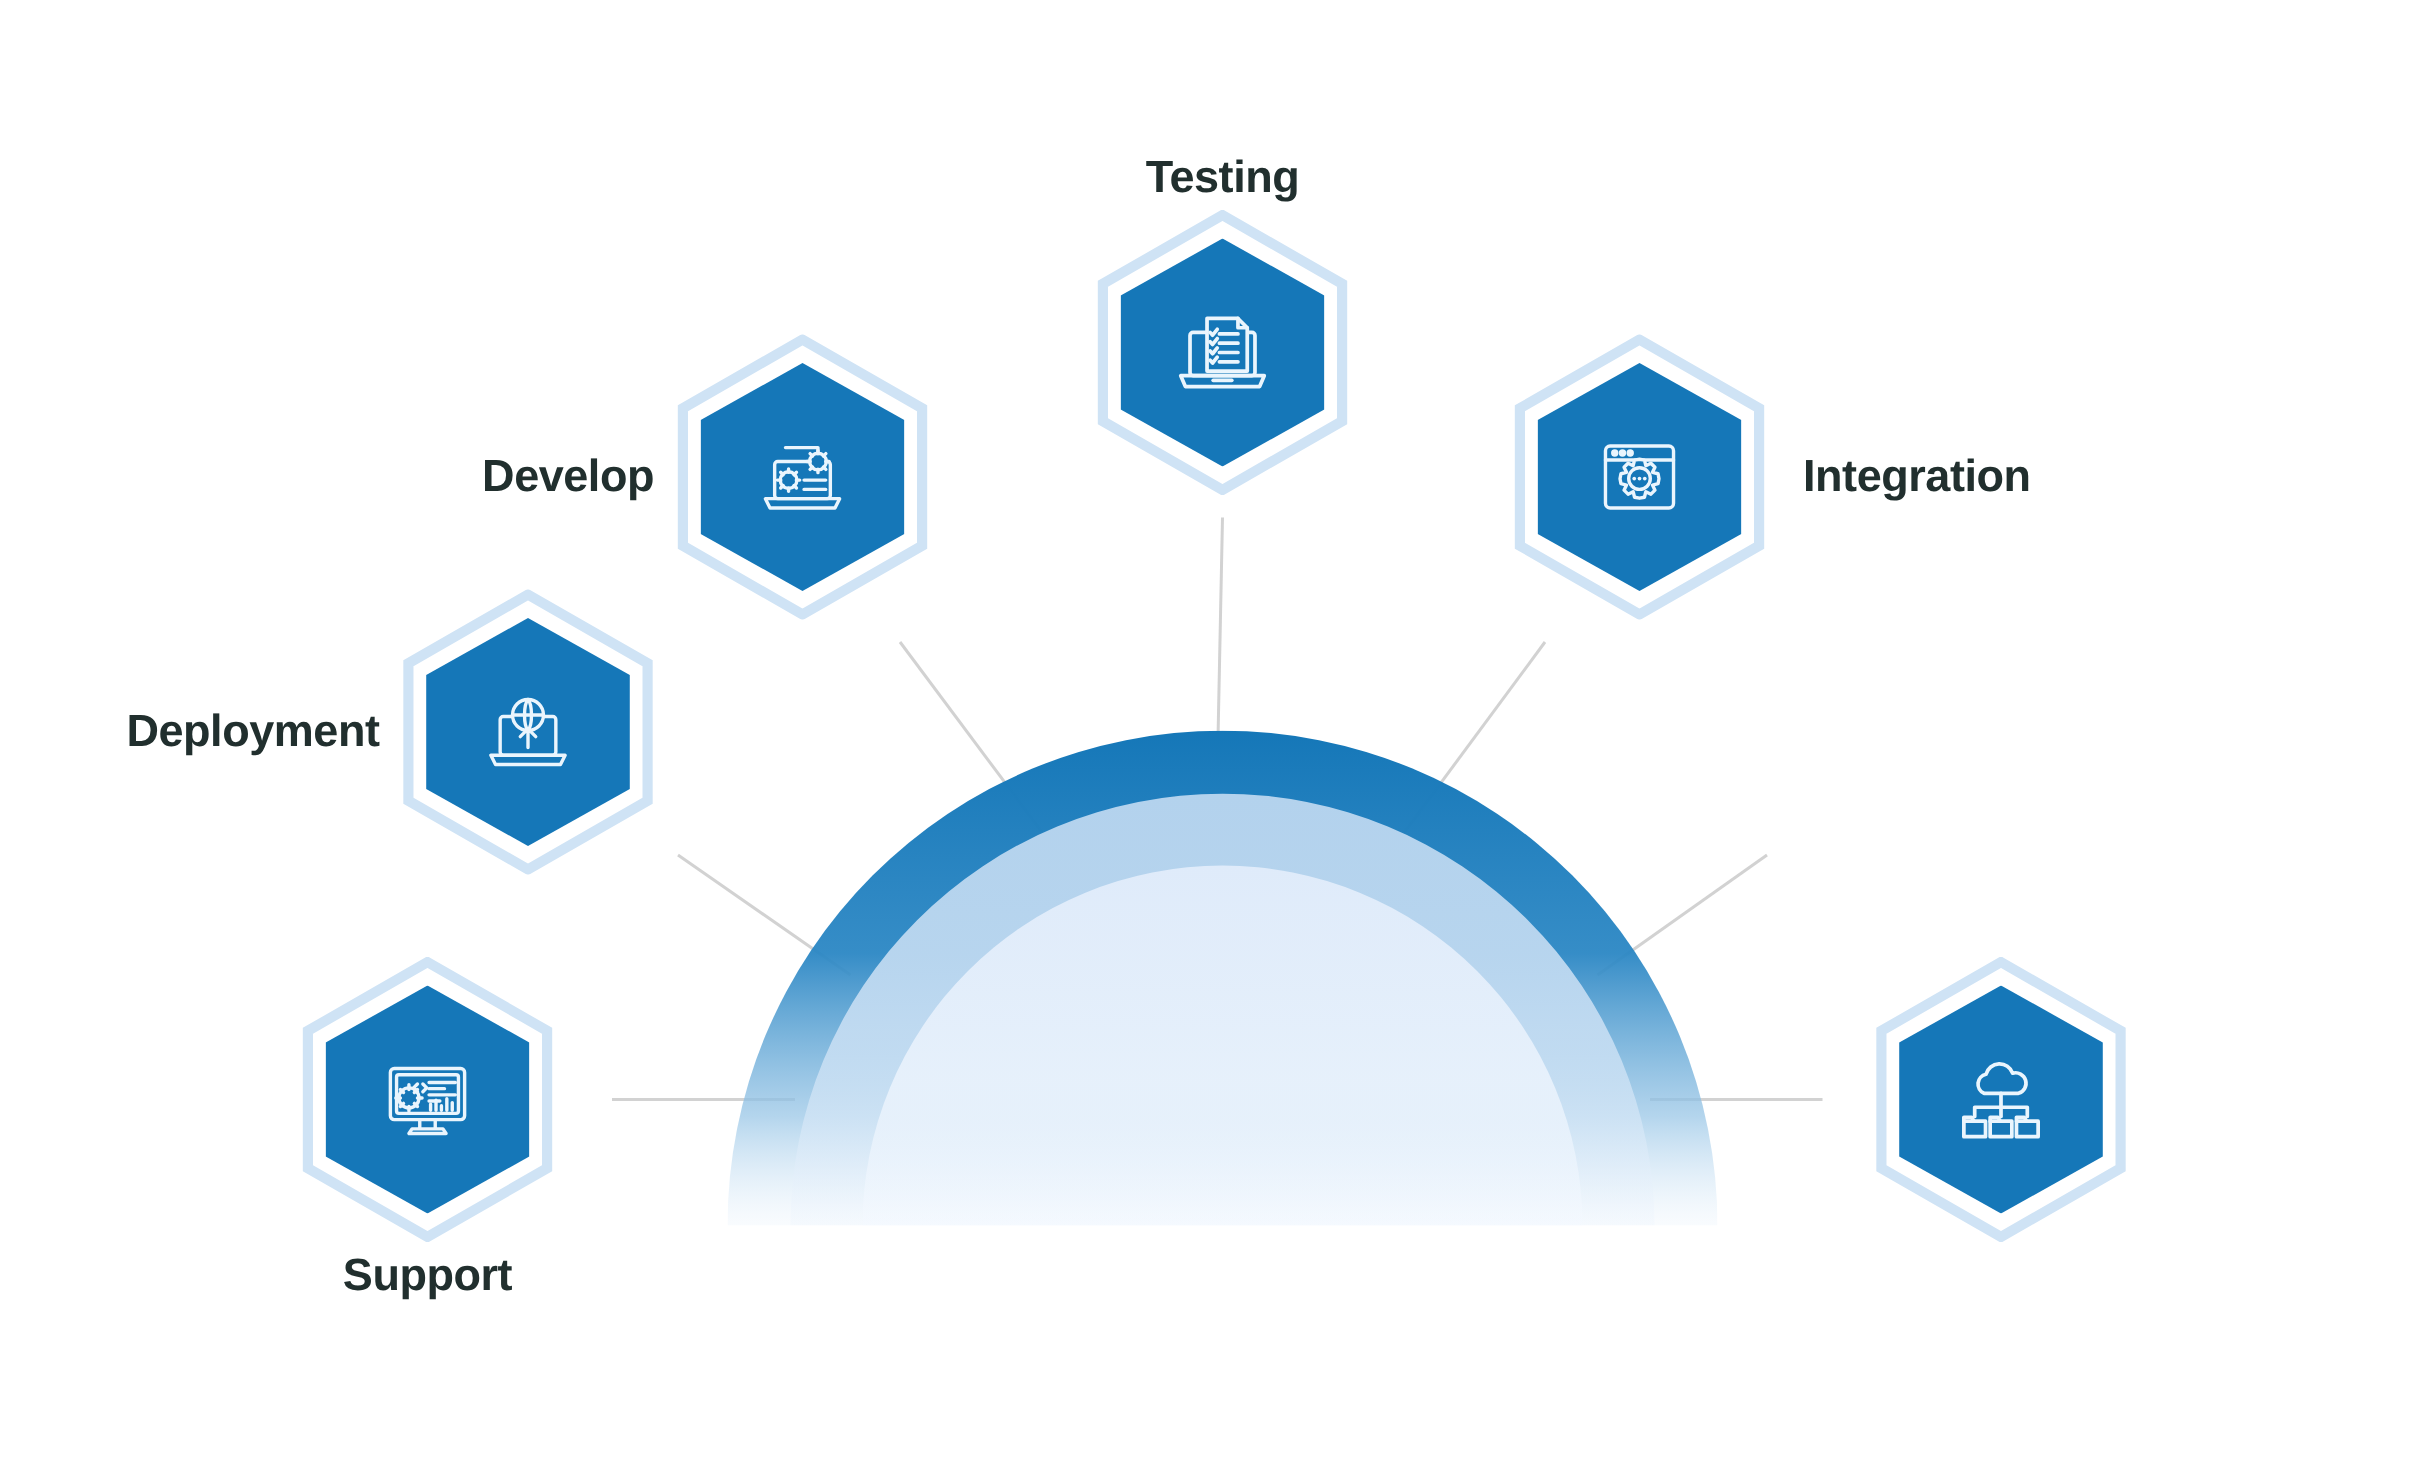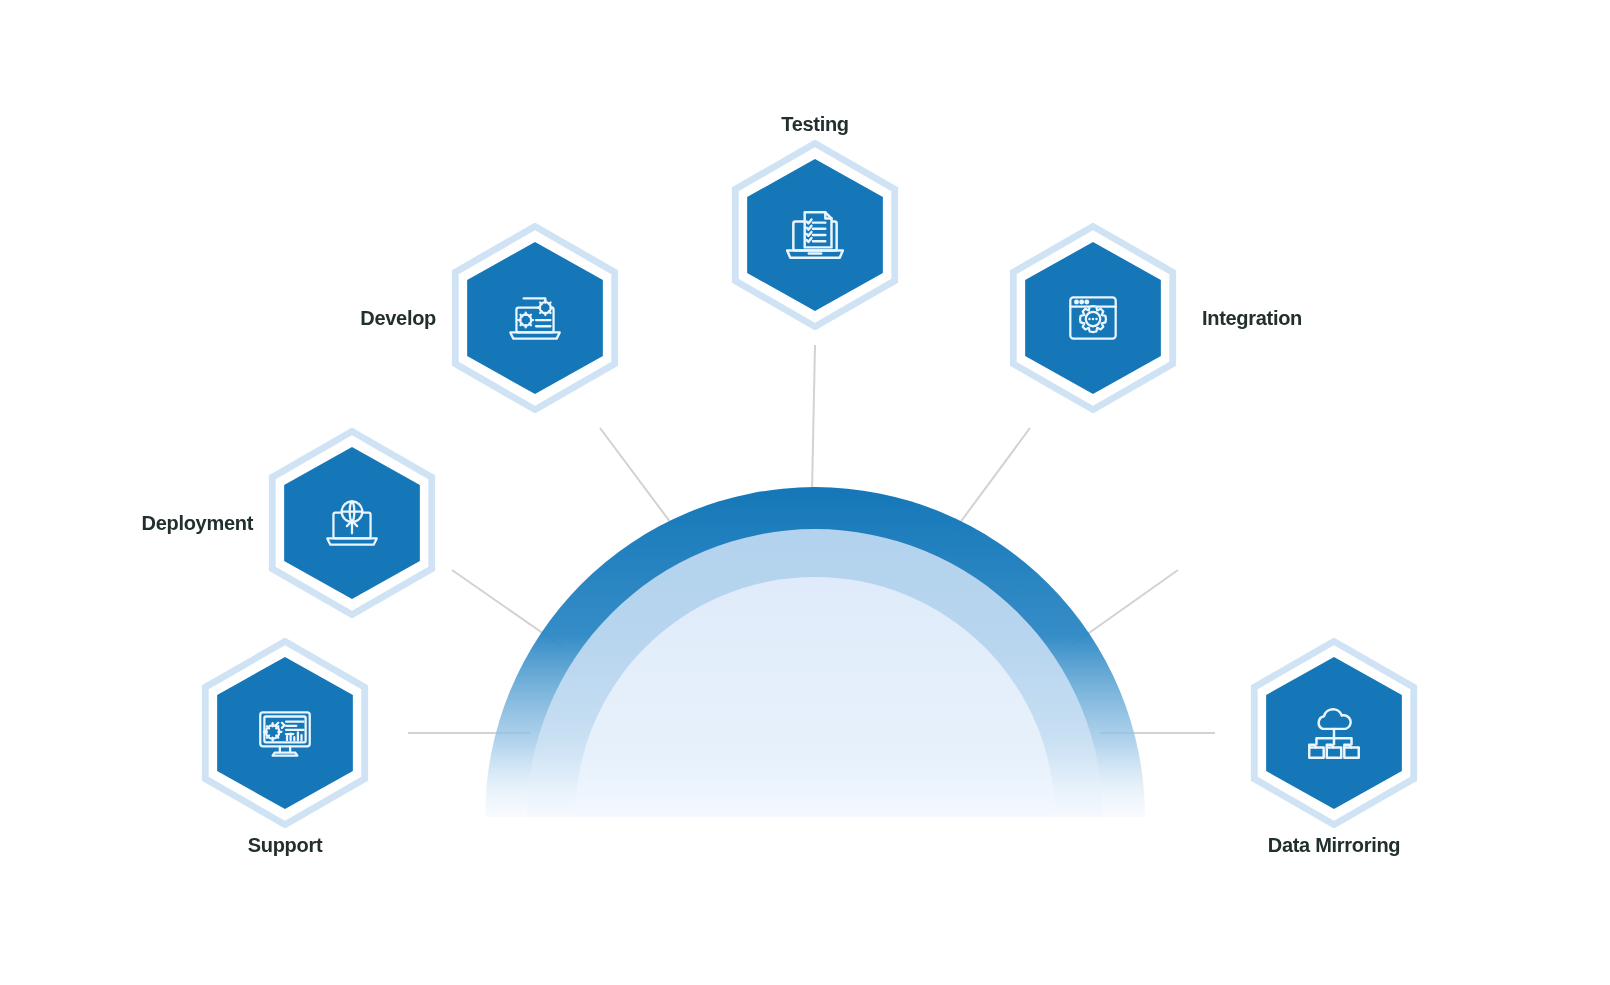--- a/index.html
+++ b/index.html
@@ -50,21 +50,21 @@
   .hex-icon {
     position:absolute;
     left:50%; top:50%;
     transform:translate(-50%,-50%);
     width:66px; height:66px;
     z-index:3;
     pointer-events:none;
   }
   .node-label {
     position:absolute;
-    font-size:20px;
+    font-size:30px;
     font-weight:bold;
     color:#212f2e;
     letter-spacing:-0.3px;
     white-space:nowrap;
     z-index:6;
   }
   .lbl-right { left:100%; margin-left:24px; top:50%; transform:translateY(-50%); }
   .lbl-left  { right:100%; margin-right:14px; top:50%; transform:translateY(-50%); }
   .lbl-above { left:50%; transform:translateX(-50%); bottom:100%; margin-bottom:4px; }
   .lbl-below { left:50%; transform:translateX(-50%); top:100%; margin-top:6px;text-align:right; }
@@ -176,21 +176,21 @@
           <circle cx="32" cy="33" r="7" fill="#1577b8"></circle>
           <circle cx="28.6" cy="33" r="1.2" fill="#eaf5fd" stroke="none"></circle>
           <circle cx="32" cy="33" r="1.2" fill="#eaf5fd" stroke="none"></circle>
           <circle cx="35.4" cy="33" r="1.2" fill="#eaf5fd" stroke="none"></circle>
         </g>
       </svg>
       <div class="node-label lbl-right">Integration</div>
     </div>
   </div>
 
-  <div class="node" style="left:267px; top:428px;">
+  <div class="node" style="left:267px; top:393px;">
     <div class="hex-wrap">
       <svg class="hex-outer" viewBox="0 0 100 112">
         <polygon points="50,2 97,29 97,83 50,110 3,83 3,29" fill="none" stroke="#cfe3f5" stroke-width="4"></polygon>
       </svg>
       <svg class="hex-inner" viewBox="0 0 100 112">
         <polygon points="50,0 100,28 100,84 50,112 0,84 0,28" fill="#1577b8"></polygon>
       </svg>
       <svg class="hex-icon" viewBox="0 0 64 64">
         <g fill="none" stroke="#eaf5fd" stroke-width="2.2" stroke-linecap="round" stroke-linejoin="round">
           <rect x="14" y="22" width="36" height="25" rx="2"></rect>
@@ -244,17 +244,16 @@
           <path d="M15 43v-6h34v6"></path>
           <path d="M32 37v6"></path>
           <path d="M8 46h14v10H8z"></path>
           <path d="M8 46v-2.5h5l1.5 2.5"></path>
           <path d="M25 46h14v10H25z"></path>
           <path d="M25 46v-2.5h5l1.5 2.5"></path>
           <path d="M42 46h14v10H42z"></path>
           <path d="M42 46v-2.5h5l1.5 2.5"></path>
         </g>
       </svg>
-      <div class="node-label lbl-below">Data Mirroring</div>
     </div>
   </div>
 
 </div>
 
 </body></html>

